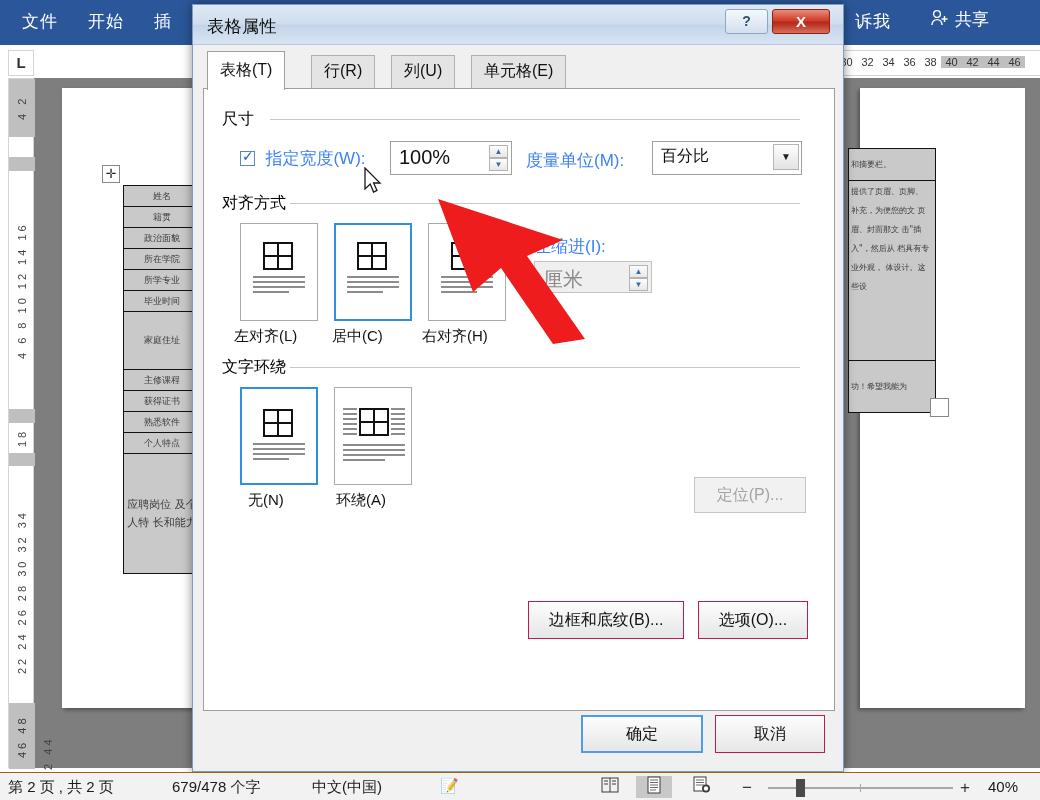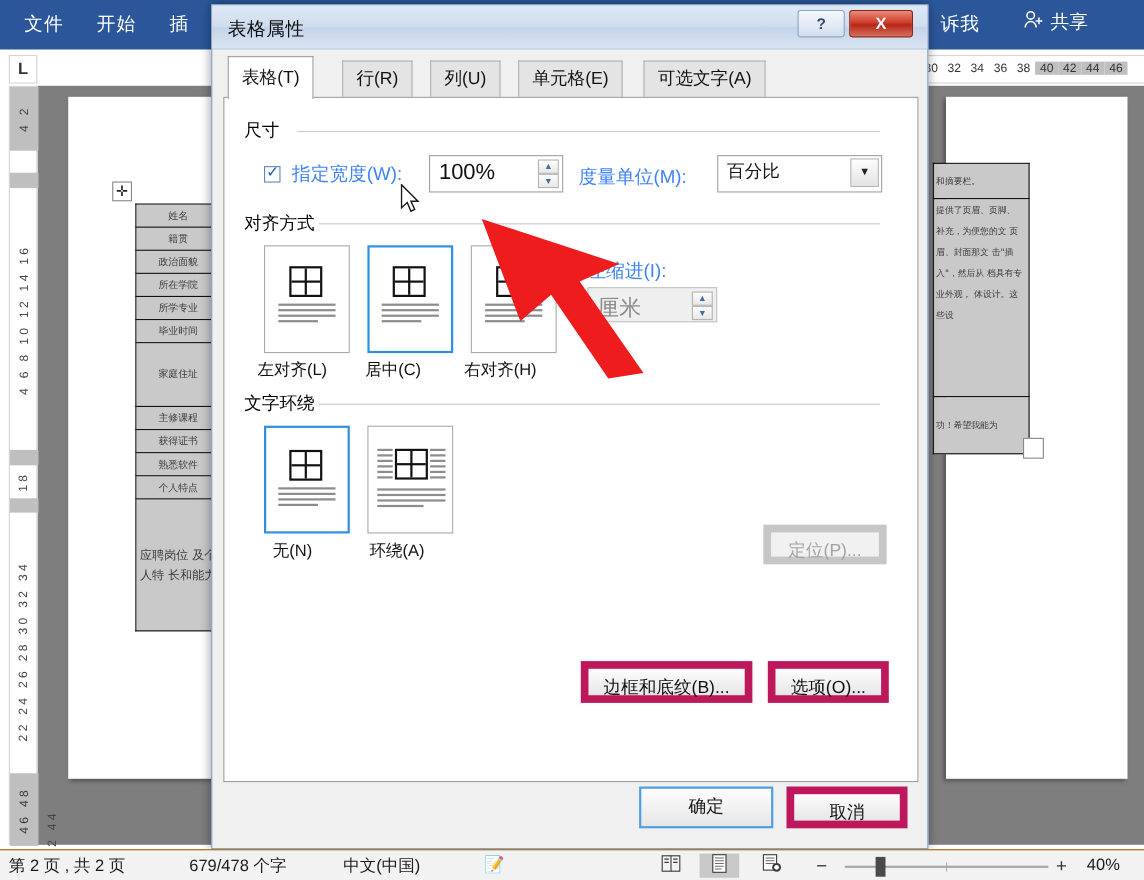--- a/index.html
+++ b/index.html
@@ -254,21 +254,21 @@
   .mini-lines i {
     display: block; height: 2px; background: #8c8c8c; margin-bottom: 3px;
   }
   .side-lines { position: absolute; }
   .side-lines i { display: block; height: 2px; background: #8c8c8c; margin-bottom: 3px; }
 
   
   .btn {
     position: absolute;
     background: linear-gradient(180deg,#fdfdfd,#e6e6e6);
-    border: 7px solid #be185d;
+    border: 1px solid #be185d;
     font-size: 16px; color: #111;
     text-align: center;
     white-space: nowrap;
   }
   .btn.disabled { color: #a3a3a3; border-color: #c6c6c6; background: #f1f1f1; }
   .btn.default {
     border: 2px solid #4f9fe0;
   }
 
   
@@ -430,21 +430,20 @@
     <div id="btn-close">X</div>
   </div>
 
   <div id="dlg-body">
 
     <div id="tabstrip">
       <div class="dtab active" style="left:4px;">表格(T)</div>
       <div class="dtab" style="left:108px;">行(R)</div>
       <div class="dtab" style="left:188px;">列(U)</div>
       <div class="dtab" style="left:268px;">单元格(E)</div>
-      <div class="dtab" style="left:382px;">可选文字(A)</div>
     </div>
 
     <div id="tabpanel">
 
       <div class="grp" style="left:18px; top:20px;">尺寸</div>
       <div class="grp-rule" style="left:66px; top:30px; width:530px;"></div>
 
       <div style="position:absolute; left:36px; top:58px;">
         <span class="cbox checked"></span>
         <span class="fld-label" style="margin-left:6px;">指定宽度(W):</span>

